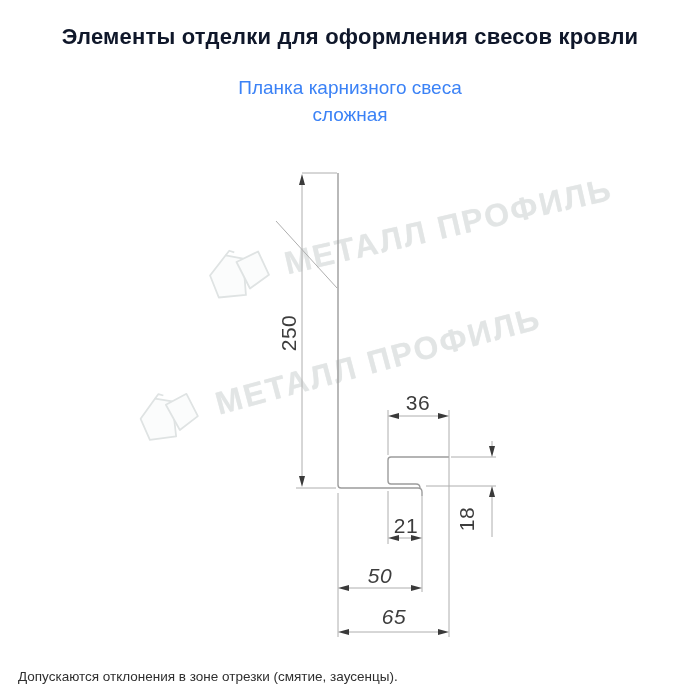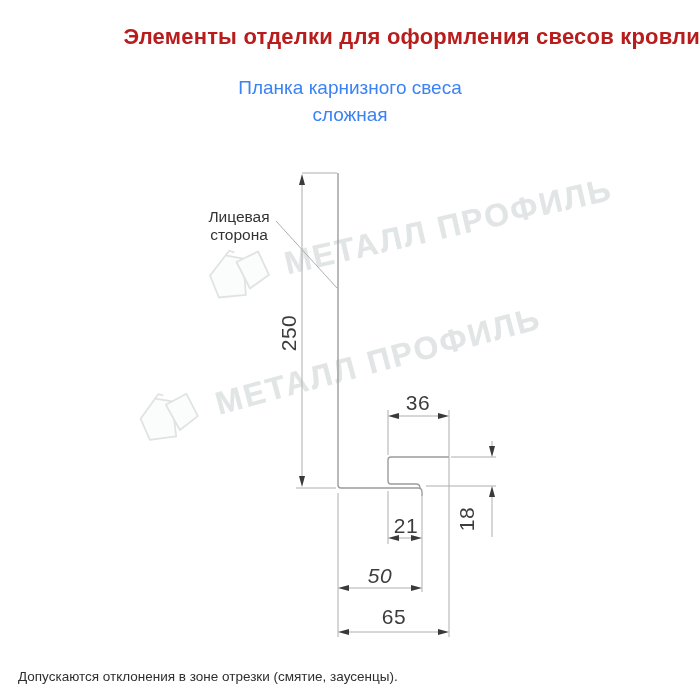--- a/index.html
+++ b/index.html
@@ -2,21 +2,21 @@
 <html><head>
 <meta charset="utf-8">
 <style>
   html,body{margin:0;padding:0;background:#ffffff;}
   .page{
     position:relative;width:700px;height:700px;background:#ffffff;overflow:hidden;
     font-family:"Liberation Sans","DejaVu Sans",sans-serif;color:#1c1c1c;
   }
   .abs{position:absolute;}
   .center-text{width:100%;text-align:center;left:0;}
-  .title{top:24px;font-size:22px;font-weight:700;letter-spacing:0.2px;color:#b91c1c;text-align:right;}
+  .title{top:24px;font-size:22px;font-weight:700;letter-spacing:0.2px;color:#0f172a;}
   .subtitle{font-size:19px;font-weight:400;color:#3b82f6;}
   .subtitle1{top:77px;}
   .subtitle2{top:104px;text-align:center;}
   .product-code{top:133px;font-size:20px;font-weight:700;color:#1f1f1f;letter-spacing:0.3px;}
   .face-label{
     left:200px;top:208px;width:78px;text-align:center;
     font-size:15.5px;line-height:18px;color:#333333;
   }
   .dim{
     transform:translate(-50%,-50%);
@@ -106,27 +106,23 @@
       <polygon points="422,588 411,585 411,591"></polygon>
       <polygon points="338,632 349,629 349,635"></polygon>
       <polygon points="449,632 438,629 438,635"></polygon>
     </g>
   </svg>
 
   <div class="abs txt center-text title">Элементы отделки для оформления свесов кровли</div>
   <div class="abs txt center-text subtitle subtitle1">Планка карнизного свеса</div>
   <div class="abs txt center-text subtitle subtitle2">сложная</div>
 
-  <div class="abs txt face-label">
-    <div>Лицевая</div>
-    <div>сторона</div>
-  </div>
 
   <div class="abs txt dim vertical" style="left:289px;top:333px;">250</div>
   <div class="abs txt dim" style="left:418px;top:403px;">36</div>
   <div class="abs txt dim" style="left:406px;top:526px;">21</div>
   <div class="abs txt dim vertical" style="left:467px;top:519px;">18</div>
   <div class="abs txt dim" style="left:380px;top:576px;font-style:italic;">50</div>
-  <div class="abs txt dim" style="left:394px;top:617px;">65</div>
+  <div class="abs txt dim" style="left:394px;top:617px;font-style:italic;">65</div>
 
   <div class="abs txt footer-note n2">Допускаются отклонения в зоне отрезки (смятие, заусенцы).</div>
 
 </div>
 
 </body></html>

